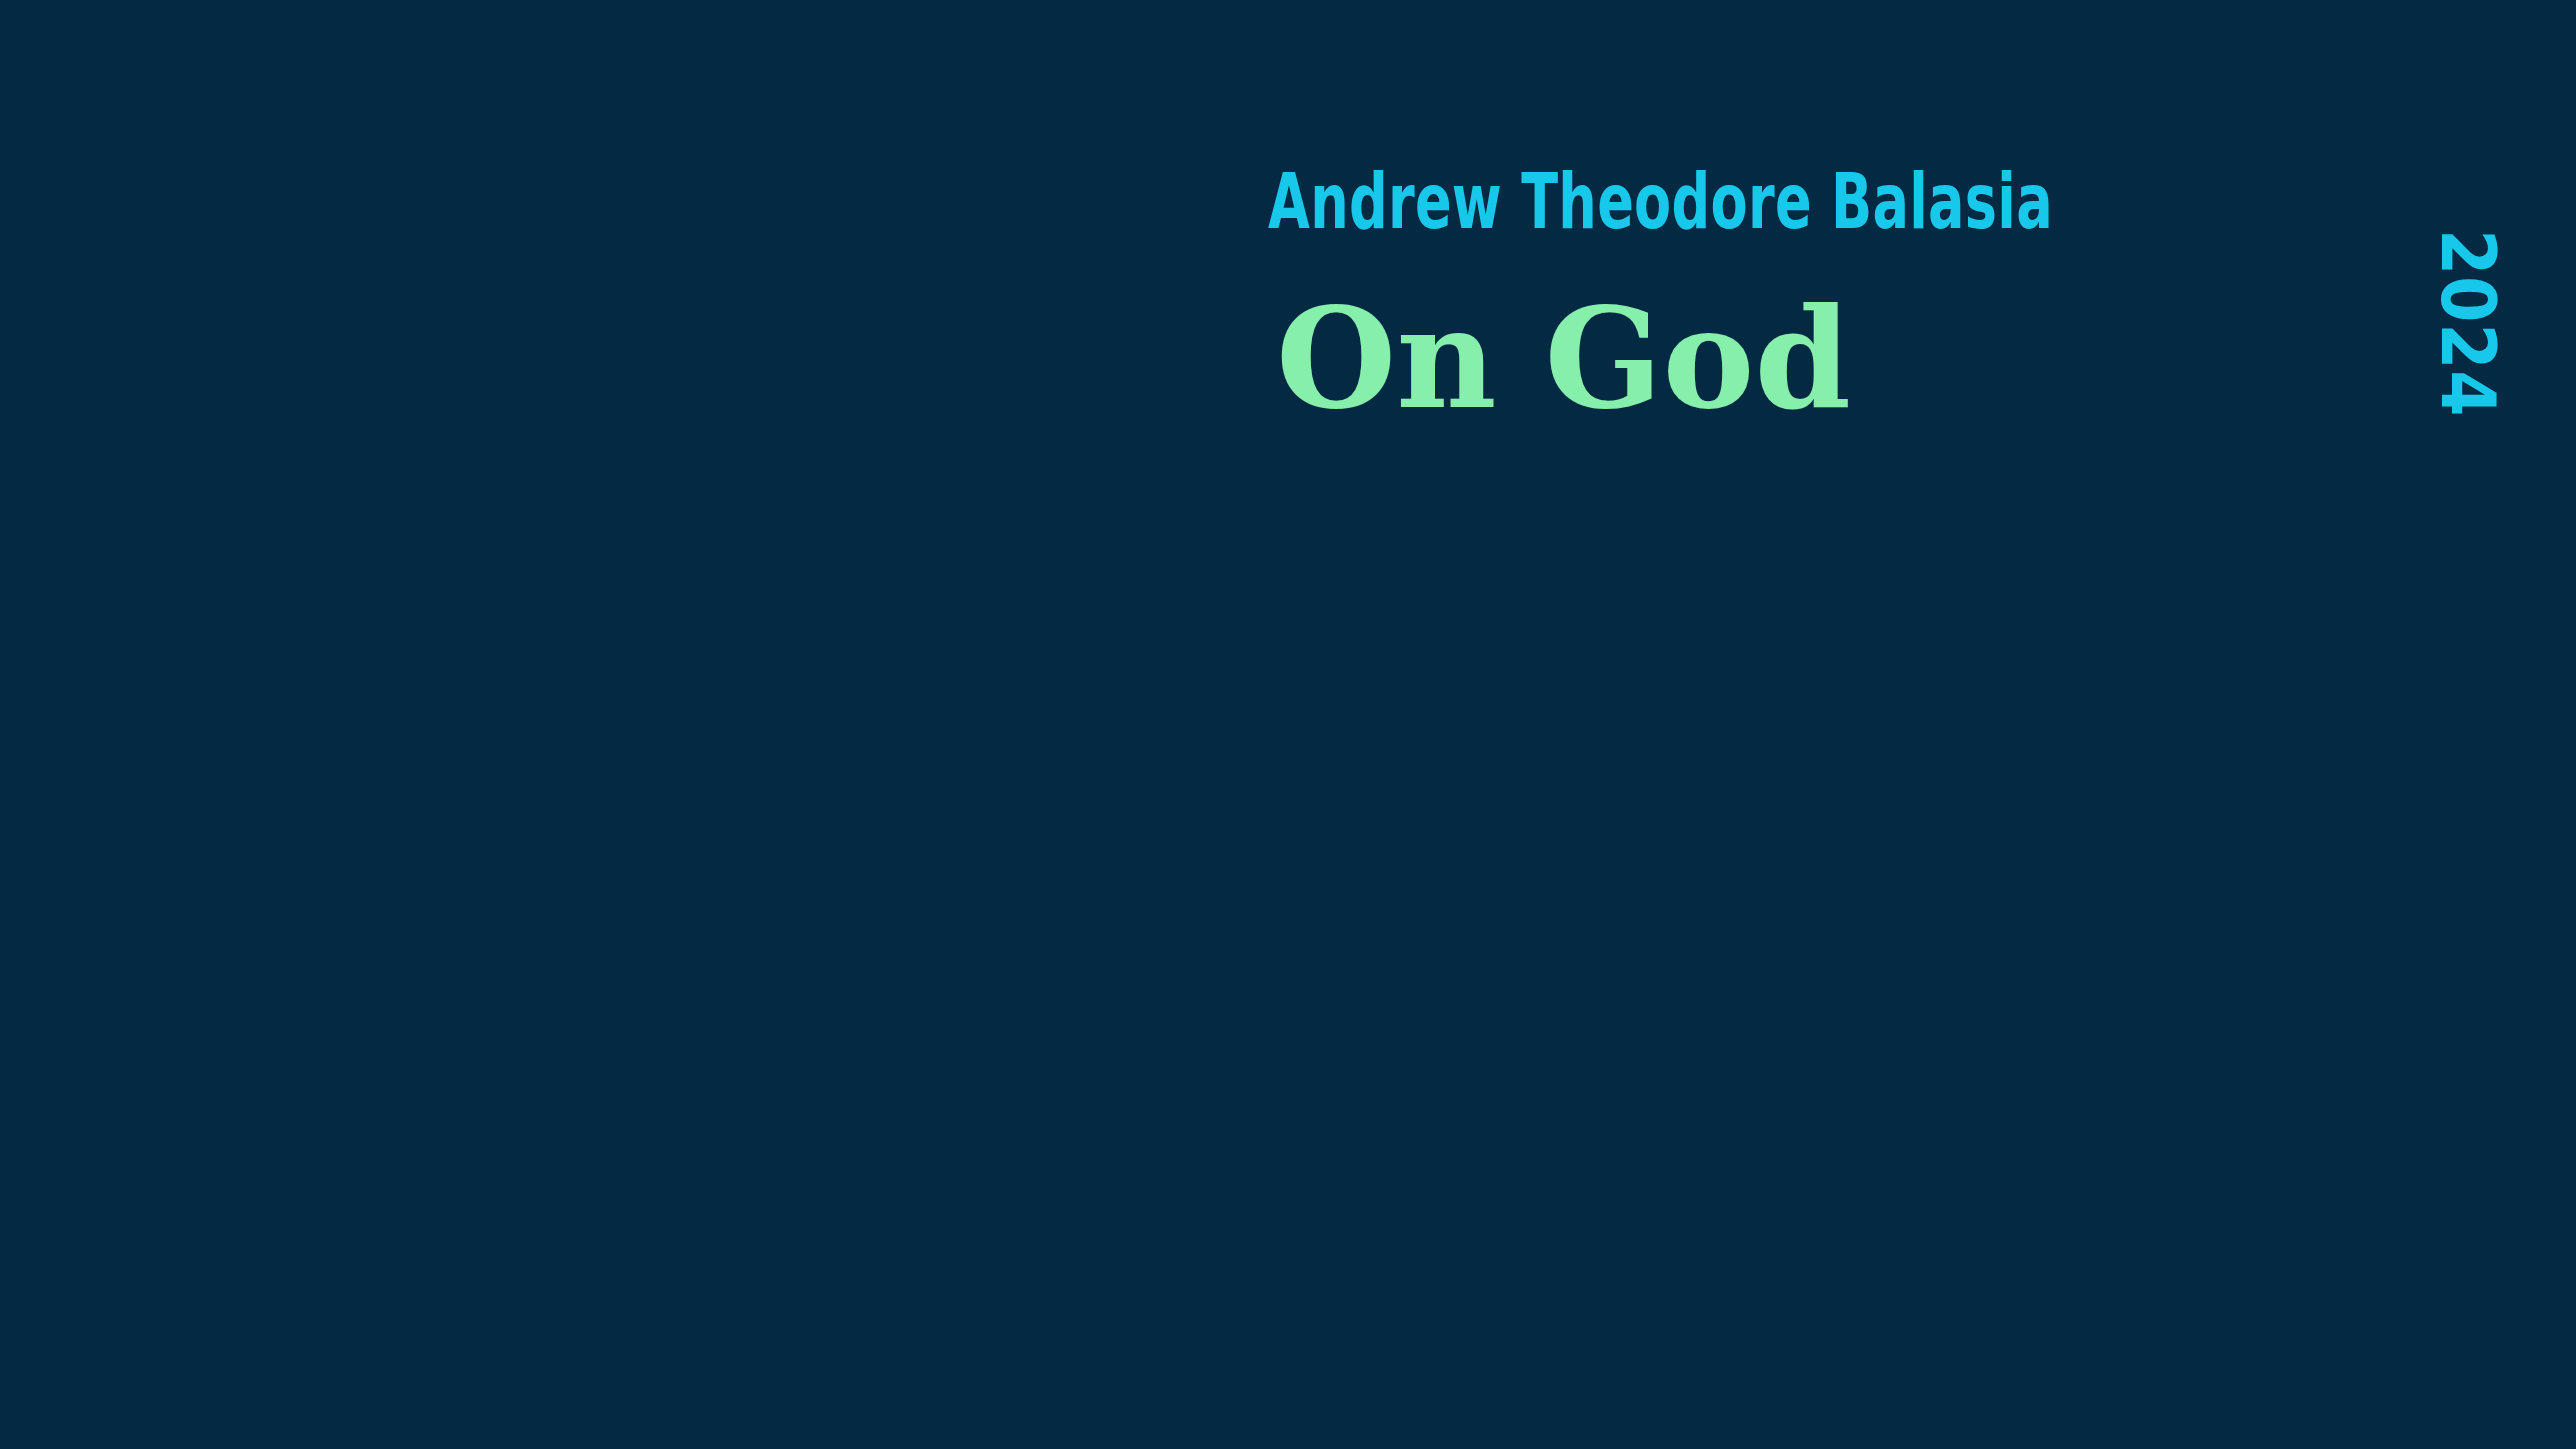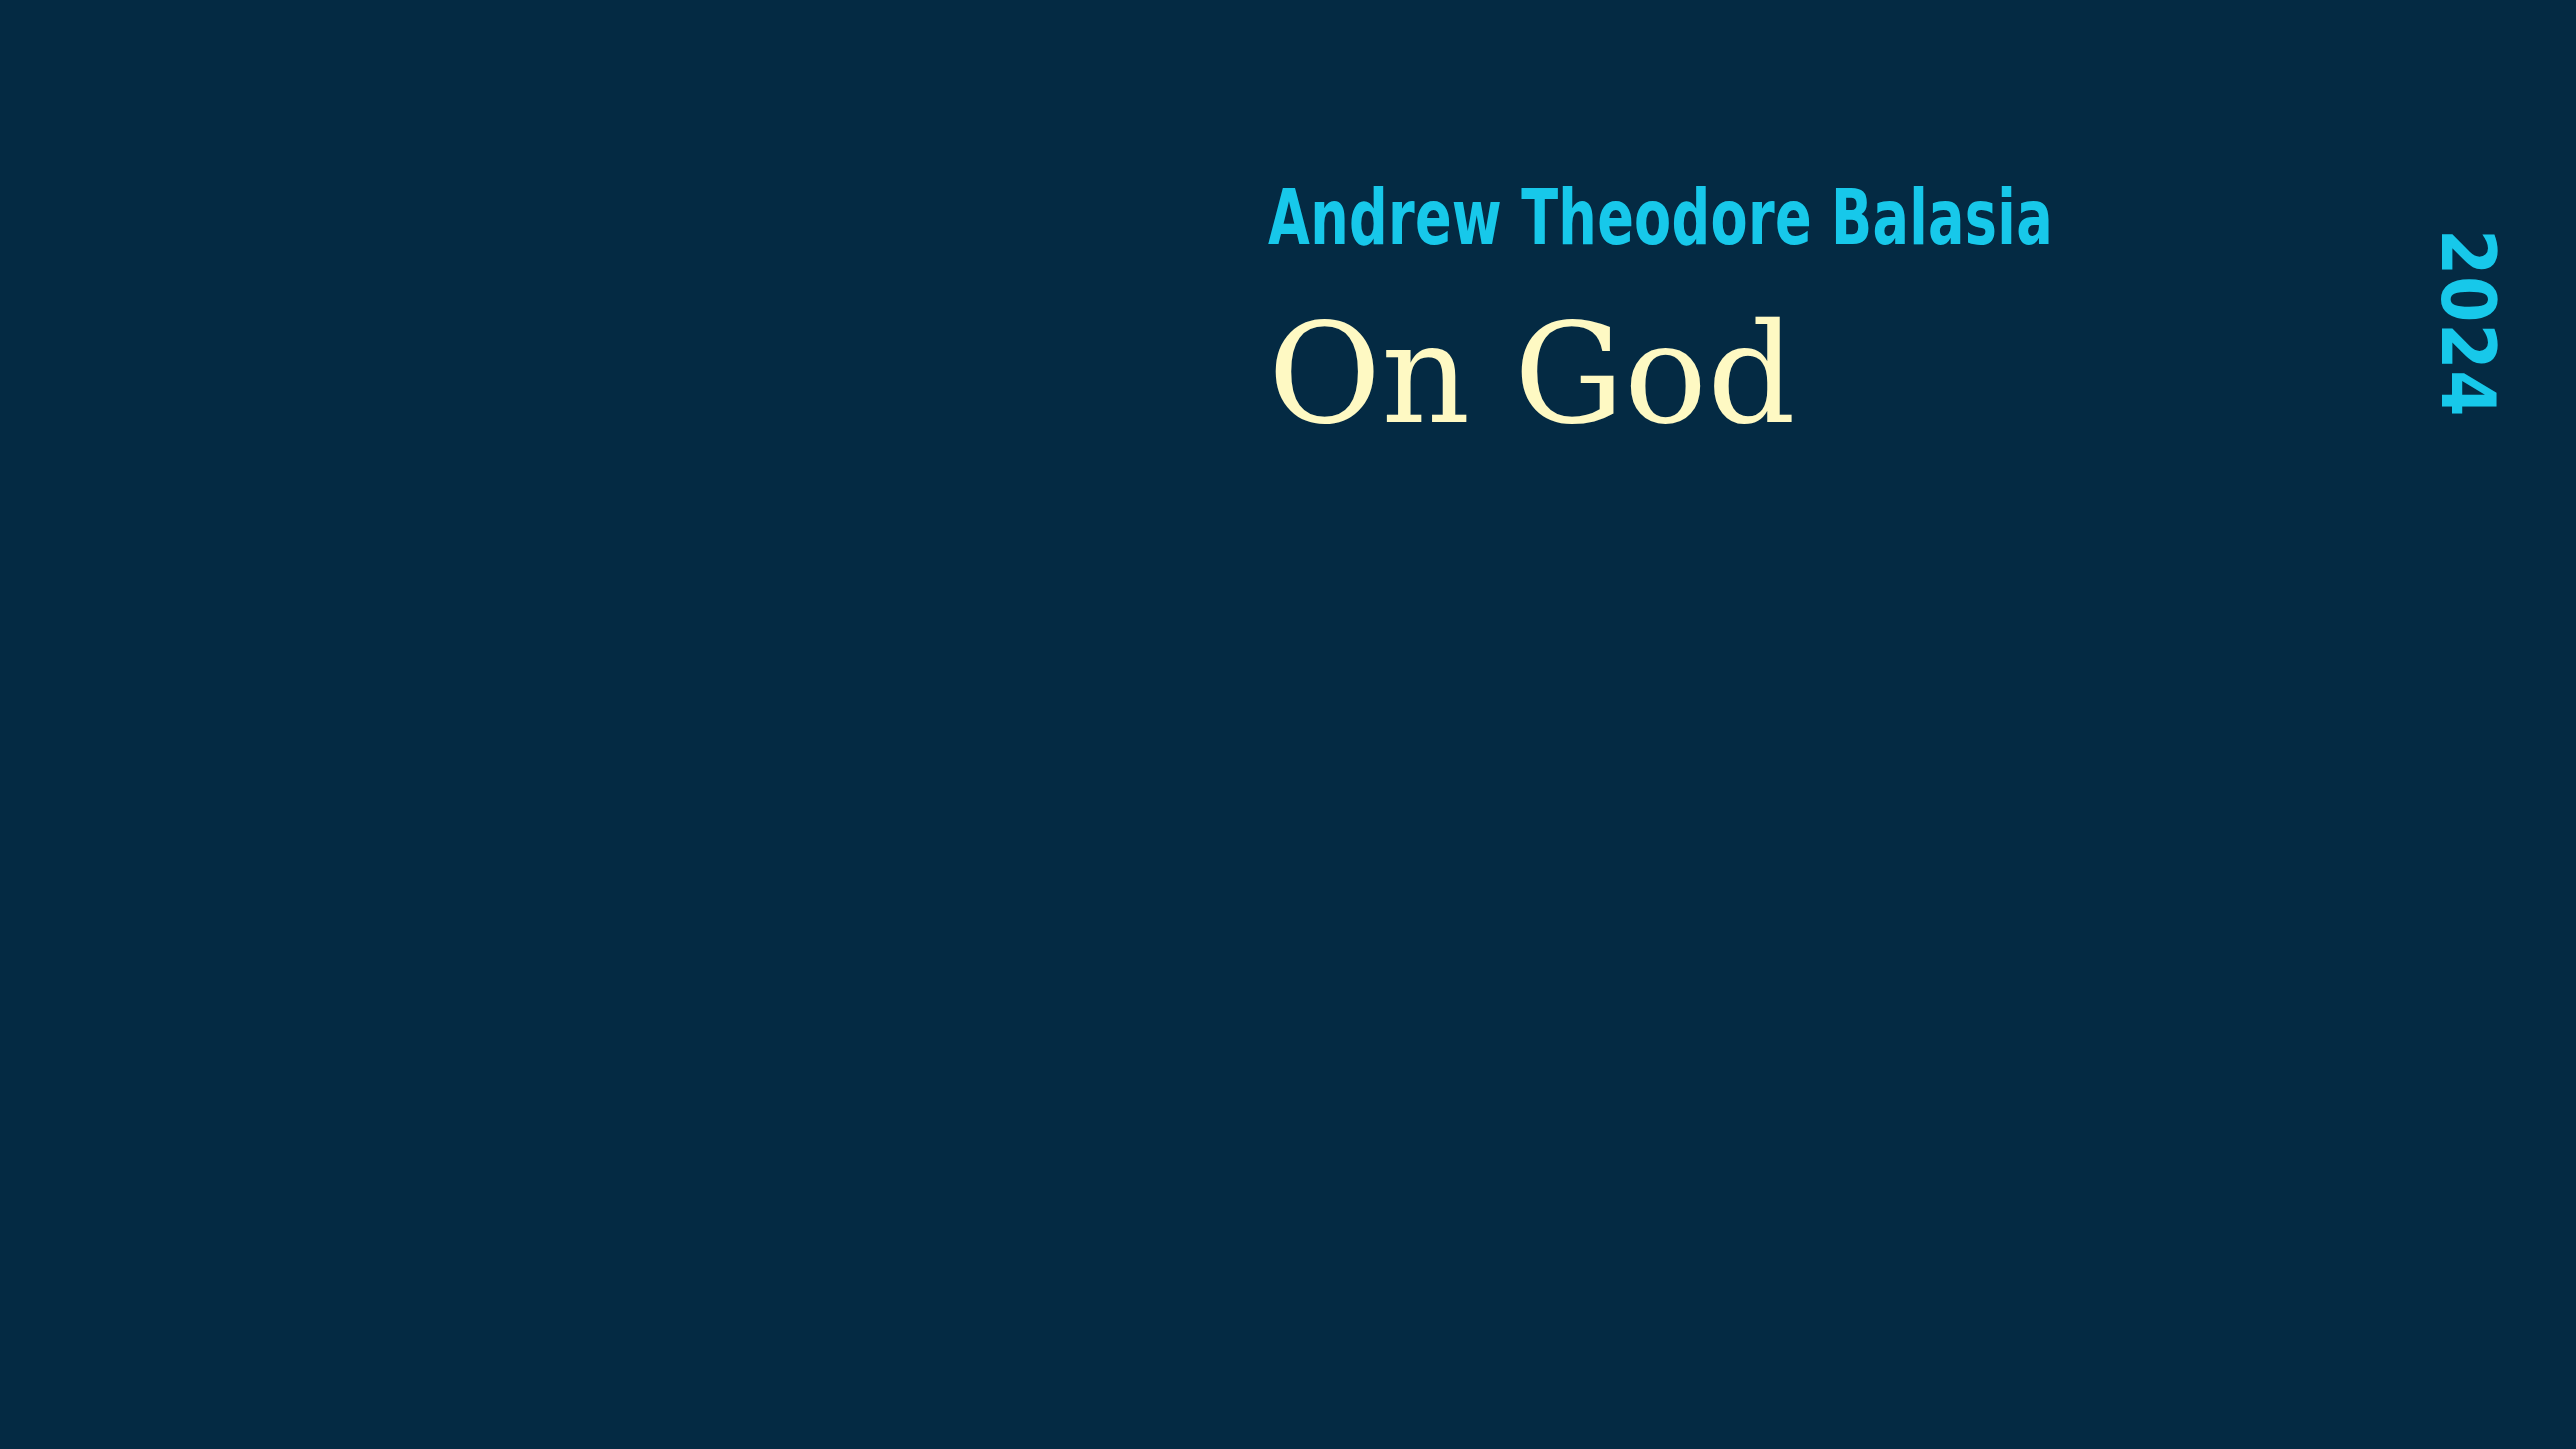--- a/index.html
+++ b/index.html
@@ -16,21 +16,21 @@
     background: #042a43;
     overflow: hidden;
     font-family: "Liberation Sans", sans-serif;
     -webkit-font-smoothing: antialiased;
   }
 
   
   .text-block {
     position: absolute;
     left: 1268px;
-    top: 137px;
+    top: 121px;
     width: 1111px;
   }
 
   .author {
     display: block;
     margin: 0;
     padding: 0;
     color: #17c8ea;
     font-family: "Liberation Sans Narrow", "DejaVu Sans Condensed", "Liberation Sans", sans-serif;
     font-weight: 700;
@@ -38,26 +38,26 @@
     line-height: 1.0;
     letter-spacing: 0.4px;
     transform: scaleX(0.78);
     transform-origin: left center;
     white-space: nowrap;
     padding-top: 42px;
   }
 
   .title {
     display: block;
-    margin: 0;
+    margin: 8px;
     padding: 0;
     margin-top: 50px;
-    color: #fef9c3;
+    color: #86efac;
     font-family: "DejaVu Serif", "Liberation Serif", serif;
-    font-weight: 400;
+    font-weight: 700;
     font-size: 138px;
     line-height: 1.0;
     letter-spacing: 0px;
     white-space: nowrap;
   }
 
   
   .year-rail {
     position: absolute;
     left: 2433px;

